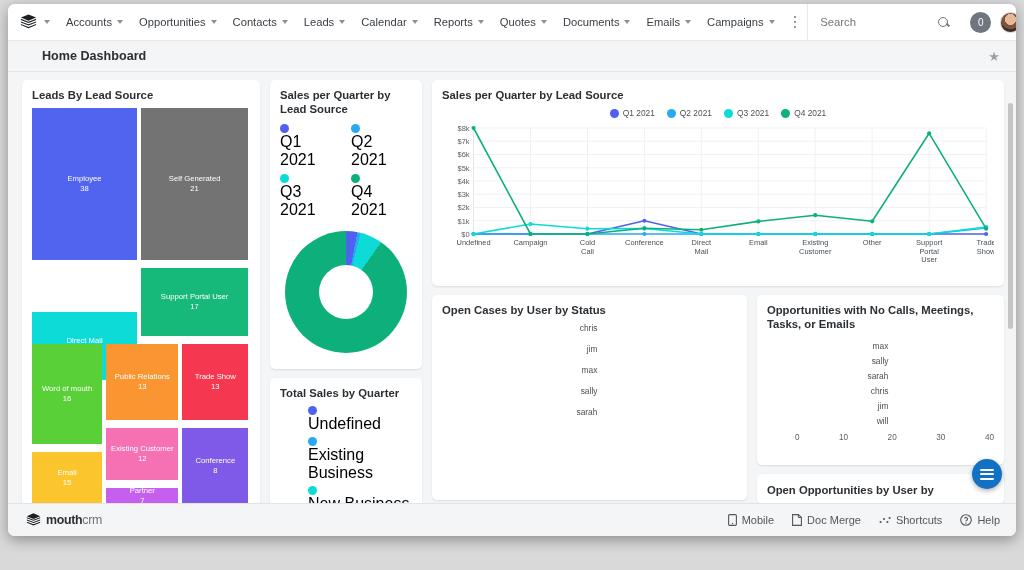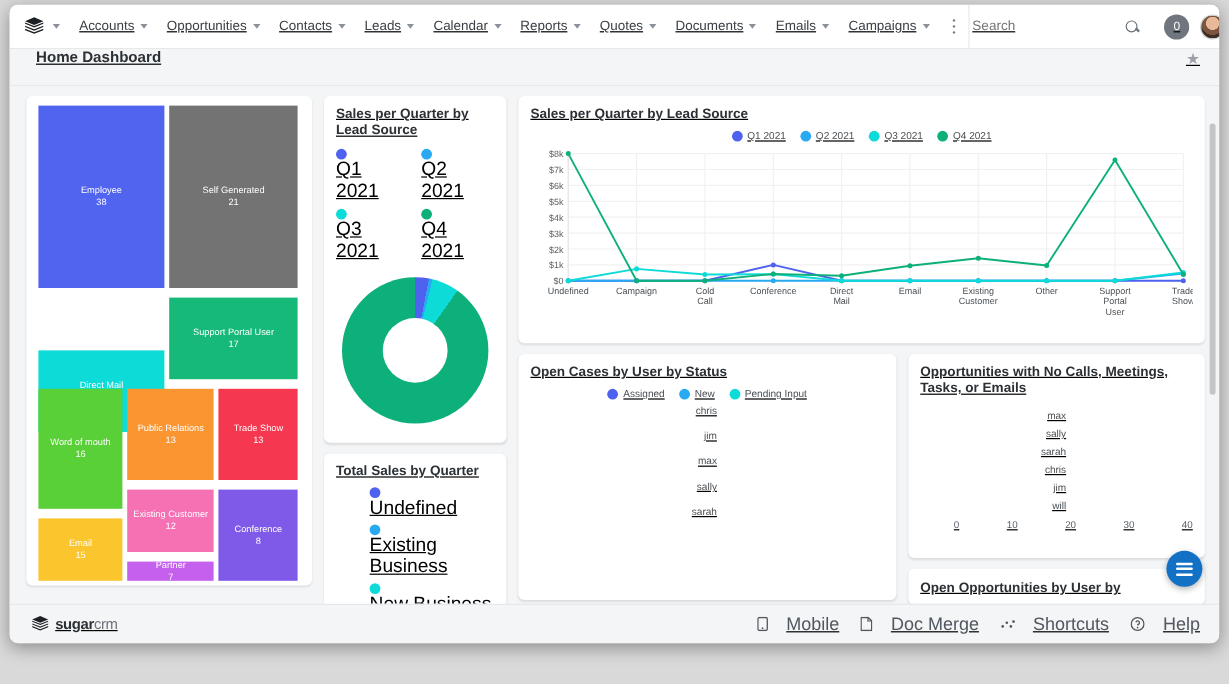--- a/index.html
+++ b/index.html
@@ -10,21 +10,21 @@
     overflow: hidden;
   }
   .window {
     position: absolute;
     left: 8px; top: 4px;
     width: 1008px; height: 532px;
     background: #ffffff;
     border-radius: 7px;
     box-shadow: 0 4px 14px rgba(0,0,0,0.35);
     overflow: hidden;
-    display: flex; flex-direction: column; text-decoration: underline;
+    display: flex; flex-direction: column;
   }
   
   .navbar {
     height: 37px; min-height: 37px;
     background: #ffffff;
     border-bottom: 1px solid #e8e8e8;
     display: flex; align-items: center;
     padding: 0 0 0 12px;
     position: relative;
   }
@@ -36,21 +36,21 @@
     padding: 0 8px; height: 100%;
     white-space: nowrap; cursor: pointer;
   }
   .caret { width: 0; height: 0; border-left: 3.6px solid transparent; border-right: 3.6px solid transparent; border-top: 4.2px solid #8a9199; display:block; }
   .kebab { display:flex; flex-direction: column; gap: 2.5px; padding: 0 11px; cursor: pointer;}
   .kebab i { width: 2.6px; height: 2.6px; background: #70777e; border-radius: 50%; display:block; }
   .nav-right { margin-left: auto; display: flex; align-items: center; height: 100%; }
   .searchwrap {
     display: flex; align-items: center; height: 100%;
     border-left: 1px solid #e8e8e8;
-    padding: 0 8px 0 2px; width: 150px;
+    padding: 0 8px 0 12px; width: 150px;
   }
   .searchwrap input {
     border: none; outline: none; font-size: 11.3px; color: #9aa0a6;
     width: 110px; background: transparent;
     font-family: "Liberation Sans", sans-serif;
   }
   .mag { width: 11px; height: 11px; position: relative; margin-left: auto; cursor: pointer;}
   .mag::before { content:""; position:absolute; left:0; top:0; width:8px; height:8px; border:1.5px solid #6e757c; border-radius:50%; }
   .mag::after { content:""; position:absolute; left:7.5px; top:7.5px; width:4px; height:1.5px; background:#6e757c; transform: rotate(45deg); }
   .notif {
@@ -61,21 +61,21 @@
   .avatar {
     width: 21px; height: 21px; border-radius: 50%;
     background: radial-gradient(circle at 50% 34%, #e8b999 0 34%, #7c5540 36% 60%, #3f2c23 62%);
     border: 1px solid #cfd3d6;
     cursor: pointer;
   }
   
   .titlebar {
     height: 31px; min-height: 31px; background: #f4f5f6;
     border-bottom: 1px solid #e4e6e8;
-    display: flex; align-items: flex-start; padding: 0 16px 0 22px;
+    display: flex; align-items: center; padding: 0 16px 0 34px;
   }
   .titlebar h1 { font-size: 12.6px; color: #2b3035; font-weight: bold; }
   .star { margin-left: auto; font-size: 13px; color: #9ba1a7; cursor: pointer; }
   
   .board {
     flex: 1; background: #f4f5f6; position: relative; overflow: hidden;
     padding: 8px 12px 0 14px;
     display: flex; gap: 10px; align-items: flex-start;
   }
   .col-a { width: 238px; flex: 0 0 238px; }
@@ -134,21 +134,21 @@
   
   .footer {
     height: 33px; min-height: 33px; background: #f4f5f6;
     border-top: 1px solid #e2e4e6;
     display:flex; align-items:center; padding: 0 16px 0 18px;
   }
   .brand { display:flex; align-items:center; gap:5px; }
   .brand .txt { font-size: 12.4px; font-weight: bold; color: #2b3035; letter-spacing:-0.3px; }
   .brand .txt span { font-weight: normal; color: #6c7279; }
   .footlinks { margin-left:auto; display:flex; align-items:center; gap: 18px; }
-  .flink { display:flex; align-items:center; gap: 15px; font-size: 15px; color: #50575e; cursor: pointer; text-align: center; }
+  .flink { display:flex; align-items:center; gap: 5px; font-size: 11px; color: #50575e; cursor: pointer; text-align: center; }
 </style>
 </head>
 <body>
 
 <div class="window">
 
   <div class="navbar">
     <div class="logo-box">
       <svg class="sugar-stack" viewBox="0 0 20 19">
         <path d="M10 0.5 L19 4.3 L10 8 L1 4.3 Z" fill="#1c1f23"></path>
@@ -218,20 +218,21 @@
 
   <div class="titlebar">
     <h1>Home Dashboard</h1>
     <span class="star">★</span>
   </div>
 
   <div class="board">
 
     <div class="col-a">
       <div class="card" style="padding-bottom:0">
+        <h2>Leads By Lead Source</h2>
         <div class="treemap" id="treemap">
             <div class="tile" style="left: 0%; top: 0%; width: 48.2%; height: 38.1%; background: rgb(81, 100, 240);">
               <span>Employee</span>
               <span>38</span>
             </div>
             <div class="tile" style="left: 50%; top: 0%; width: 49.2%; height: 38.1%; background: #737373;">
               <span>Self Generated</span>
               <span>21</span>
             </div>
             <div class="tile" style="left: 0%; top: 40%; width: 48.2%; height: 17.1%; background: rgb(13, 219, 216); margin-top: 44px;">
@@ -411,34 +412,20 @@
               <text x="494.22222222222223" y="140.2" font-size="7.6" fill="#4a5055" text-anchor="middle" font-family="Liberation Sans,sans-serif">User</text>
               <text x="552" y="123" font-size="7.6" fill="#4a5055" text-anchor="middle" font-family="Liberation Sans,sans-serif">Trade</text>
               <text x="552" y="131.6" font-size="7.6" fill="#4a5055" text-anchor="middle" font-family="Liberation Sans,sans-serif">Show</text>
             </svg>
           </div>
       </div>
 
       <div style="display:flex; gap:10px; align-items:flex-start;">
         <div class="card" style="flex:1 1 56%; min-width:0; padding-bottom:0; height:205px;">
           <h2>Open Cases by User by Status</h2>
-          <div class="legend" id="cases-legend">
-              <div class="li">
-                <span class="dot" style="background:#4f62ef"></span>
-                <span>Assigned</span>
-              </div>
-              <div class="li">
-                <span class="dot" style="background:#29a9f2"></span>
-                <span>New</span>
-              </div>
-              <div class="li">
-                <span class="dot" style="background:#0ddbd8"></span>
-                <span>Pending Input</span>
-              </div>
-            </div>
           <div id="cases-bars">
               <div class="hbar-row">
                 <div class="hbar-label">chris</div>
                 <div class="hbar-track">
                   <div class="hbar-seg" style="width: 15.3846%; background: rgb(79, 98, 239);"></div>
                   <div class="hbar-seg" style="width: 8.84615%; background: rgb(41, 169, 242);"></div>
                   <div class="hbar-seg" style="width: 7.30769%; background: rgb(13, 219, 216);"></div>
                 </div>
               </div>
               <div class="hbar-row">
@@ -550,21 +537,21 @@
   </div>
 
   <div class="footer">
     <div class="brand">
       <svg width="15" height="14" viewBox="0 0 20 19">
         <path d="M10 0.5 L19 4.3 L10 8 L1 4.3 Z" fill="#1c1f23"></path>
         <path d="M10 9.2 L19 5.7 L19 7 L10 10.6 L1 7 L1 5.7 Z" fill="#1c1f23"></path>
         <path d="M10 12.3 L19 8.8 L19 10.1 L10 13.7 L1 10.1 L1 8.8 Z" fill="#1c1f23"></path>
         <path d="M10 15.4 L19 11.9 L19 13.2 L10 16.8 L1 13.2 L1 11.9 Z" fill="#1c1f23"></path>
       </svg>
-      <span class="txt"><b>sugar</b><span>crm</span></span>
+      <span class="txt"><b>mouth</b><span>crm</span></span>
     </div>
     <div class="footlinks">
       <div class="flink">
         <svg width="9" height="12" viewBox="0 0 9 12">
           <rect x="0.6" y="0.6" width="7.8" height="10.8" rx="1.2" fill="none" stroke="#50575e" stroke-width="1.1"></rect>
           <circle cx="4.5" cy="9.5" r="0.7" fill="#50575e"></circle>
         </svg>
         <span>Mobile</span>
       </div>
       <div class="flink">

